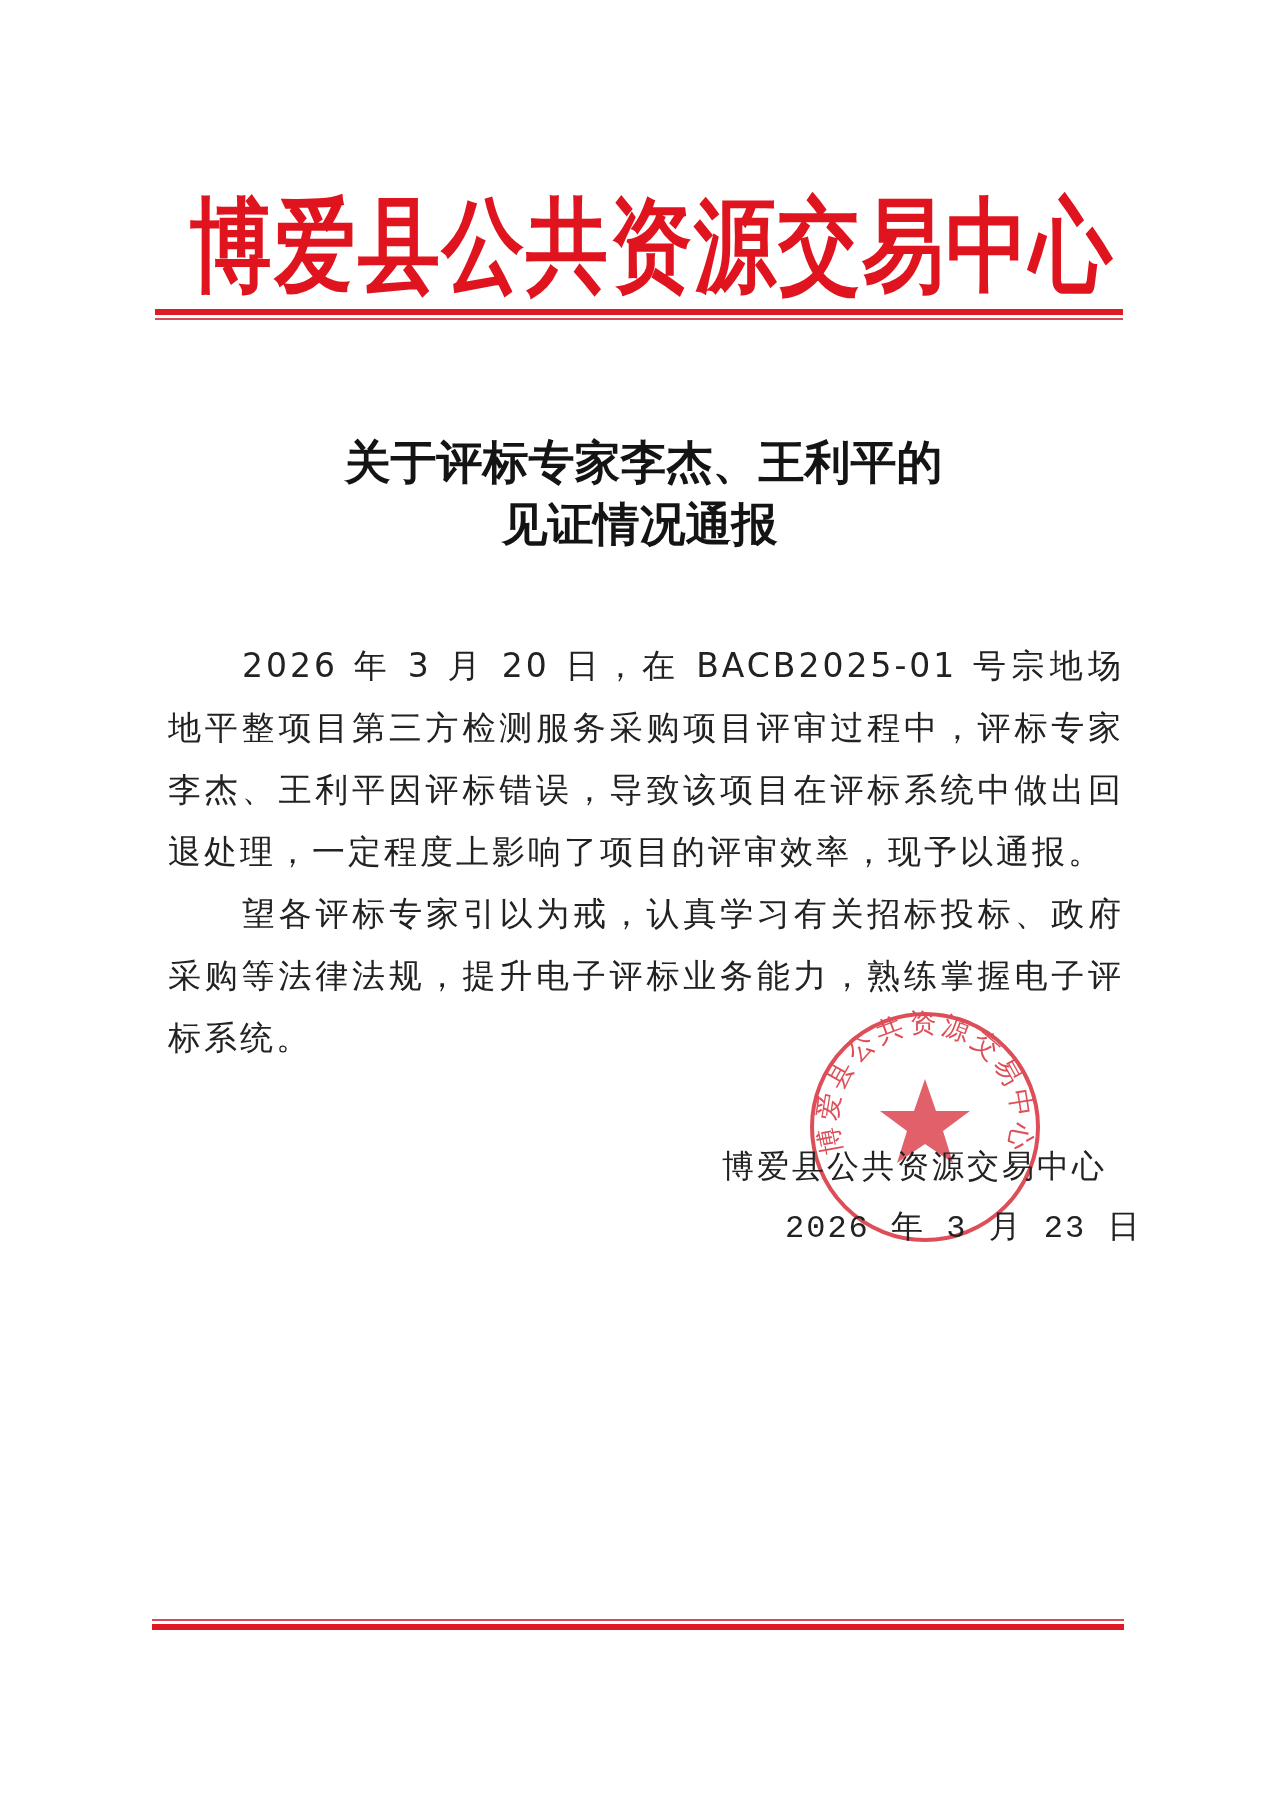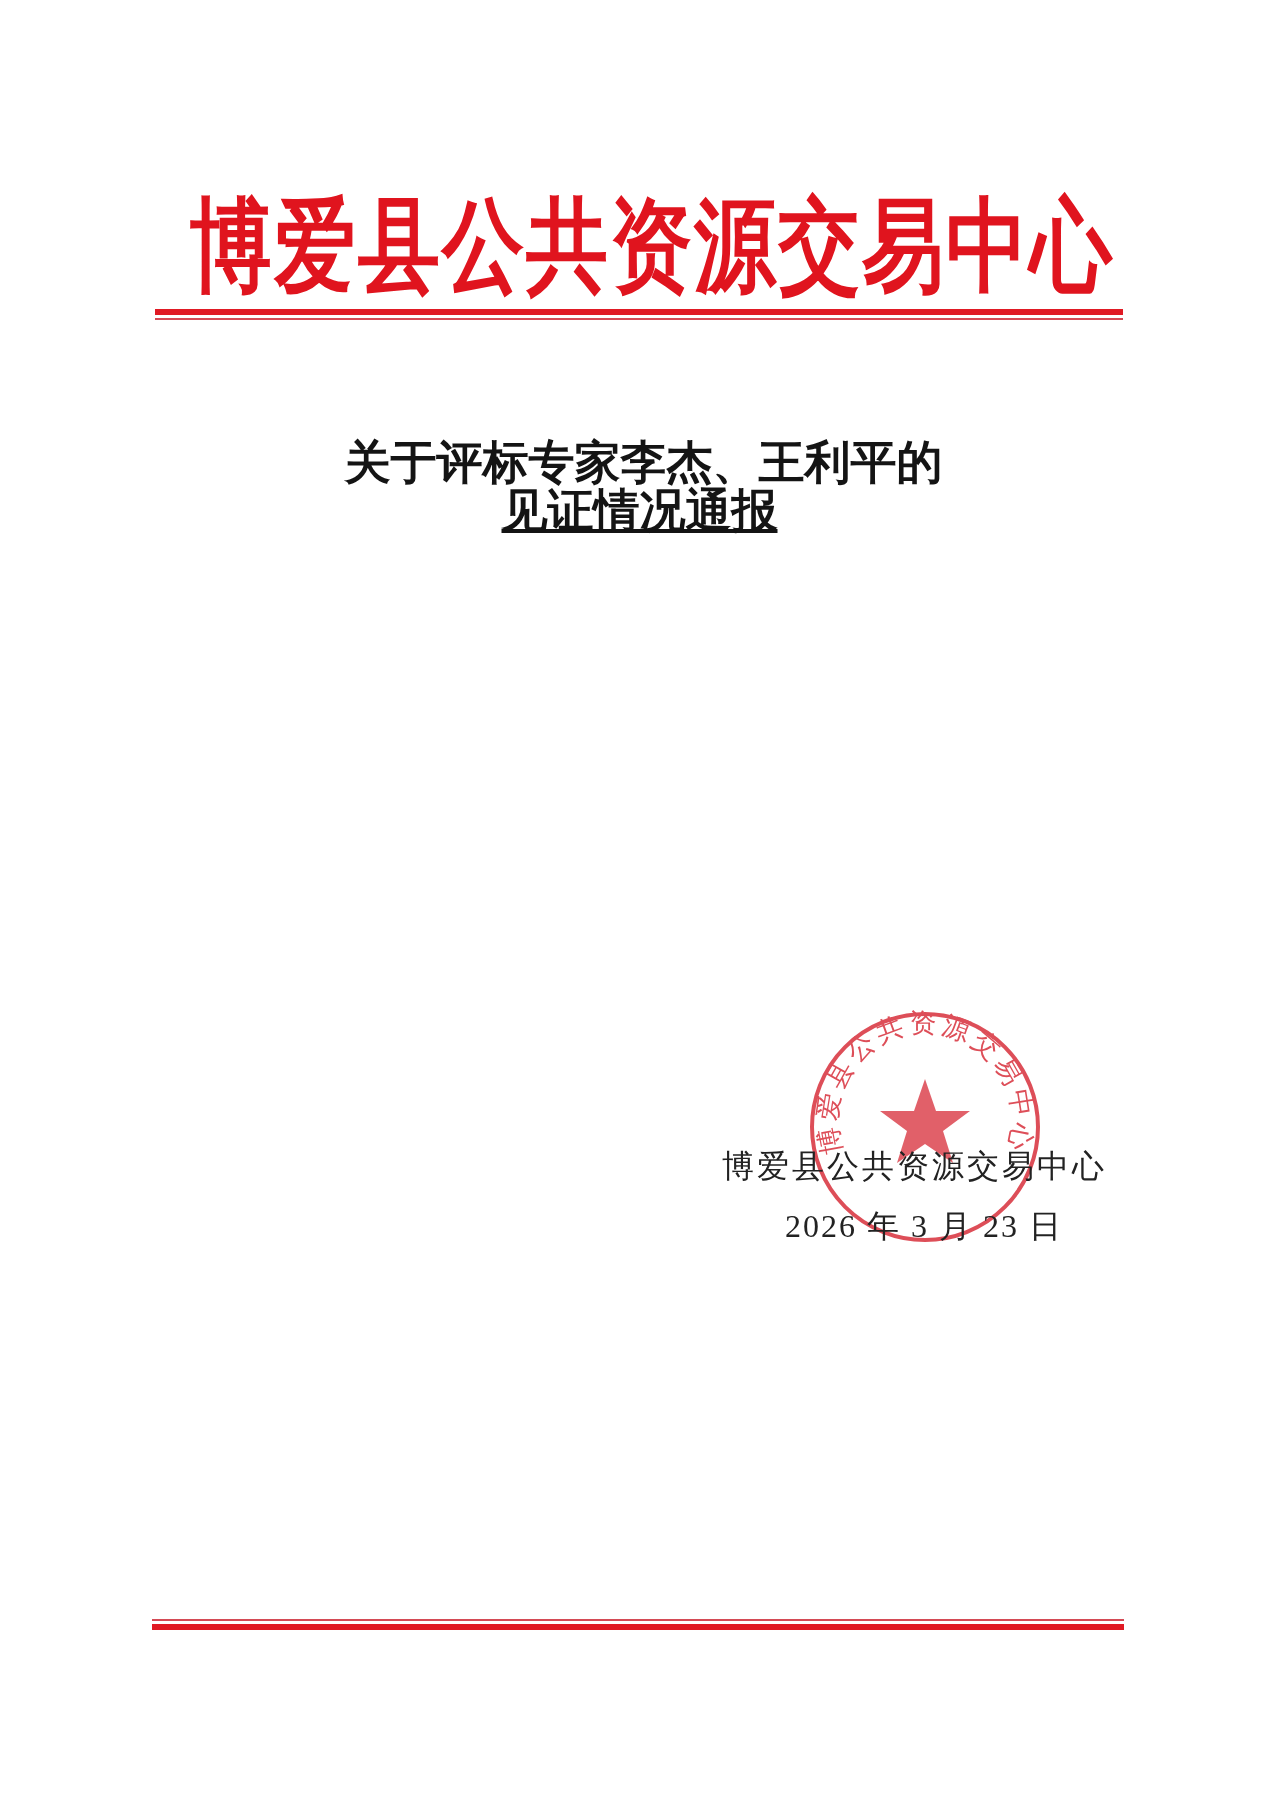--- a/index.html
+++ b/index.html
@@ -62,21 +62,21 @@
     left: 0;
     width: 1279px;
     text-align: center;
     font-family: "DejaVu Serif", "Liberation Serif", serif;
     font-weight: bold;
     font-size: 46px;
     color: #141414;
     white-space: nowrap;
   }
   .title-1 { top: 425px; left: 4px; }
-  .title-2 { top: 473px; text-decoration: underline; }
+  .title-2 { top: 487px; }
 
   .body-text {
     position: absolute;
     left: 168px;
     top: 628px;
     width: 956px;
     font-family: "DejaVu Sans", "Liberation Sans", sans-serif;
     font-size: 33px;
     line-height: 62px;
     color: #222222;
@@ -106,21 +106,21 @@
     font-family: "DejaVu Sans", "Liberation Sans", sans-serif;
     font-size: 32px;
     letter-spacing: 3px;
     color: #222222;
     white-space: nowrap;
   }
   .sign-date {
     position: absolute;
     left: 785px;
     top: 1198px;
-    font-family: Liberation Serif, serif;
+    font-family: Liberation Mono, monospace;
     font-size: 32px;
     letter-spacing: 2px;
     color: #222222;
     white-space: nowrap;
   }
 </style>
 </head>
 <body>
 
 <div class="page">
@@ -129,20 +129,24 @@
 
   <div class="rule rule-top">
     <div class="thick"></div>
     <div class="gap"></div>
     <div class="thin"></div>
   </div>
 
   <div class="title title-1">关于评标专家李杰、王利平的</div>
   <div class="title title-2">见证情况通报</div>
 
+  <div class="body-text">
+    <p>2026 年 3 月 20 日，在 BACB2025-01 号宗地场地平整项目第三方检测服务采购项目评审过程中，评标专家李杰、王利平因评标错误，导致该项目在评标系统中做出回退处理，一定程度上影响了项目的评审效率，现予以通报。</p>
+    <p>望各评标专家引以为戒，认真学习有关招标投标、政府采购等法律法规，提升电子评标业务能力，熟练掌握电子评标系统。</p>
+  </div>
 
   <svg class="seal" viewBox="0 0 240 240" xmlns="http://www.w3.org/2000/svg">
     <defs>
       <path id="sealArc" d="M 40 150 A 88 88 0 1 1 200 150" fill="none"></path>
     </defs>
     <circle cx="120" cy="120" r="113" fill="none" stroke="#d8303c" stroke-width="4"></circle>
     <text font-family="DejaVu Serif, serif" font-size="27" fill="#d8303c" letter-spacing="4">
       <textPath href="#sealArc" startOffset="50%" text-anchor="middle" id="sealTextPath">博爱县公共资源交易中心</textPath>
     </text>
     <polygon points="120,72 131,104 165,104 138,124 148,156 120,137 92,156 102,124 75,104 109,104" fill="#d8303c" opacity="0.9"></polygon>

